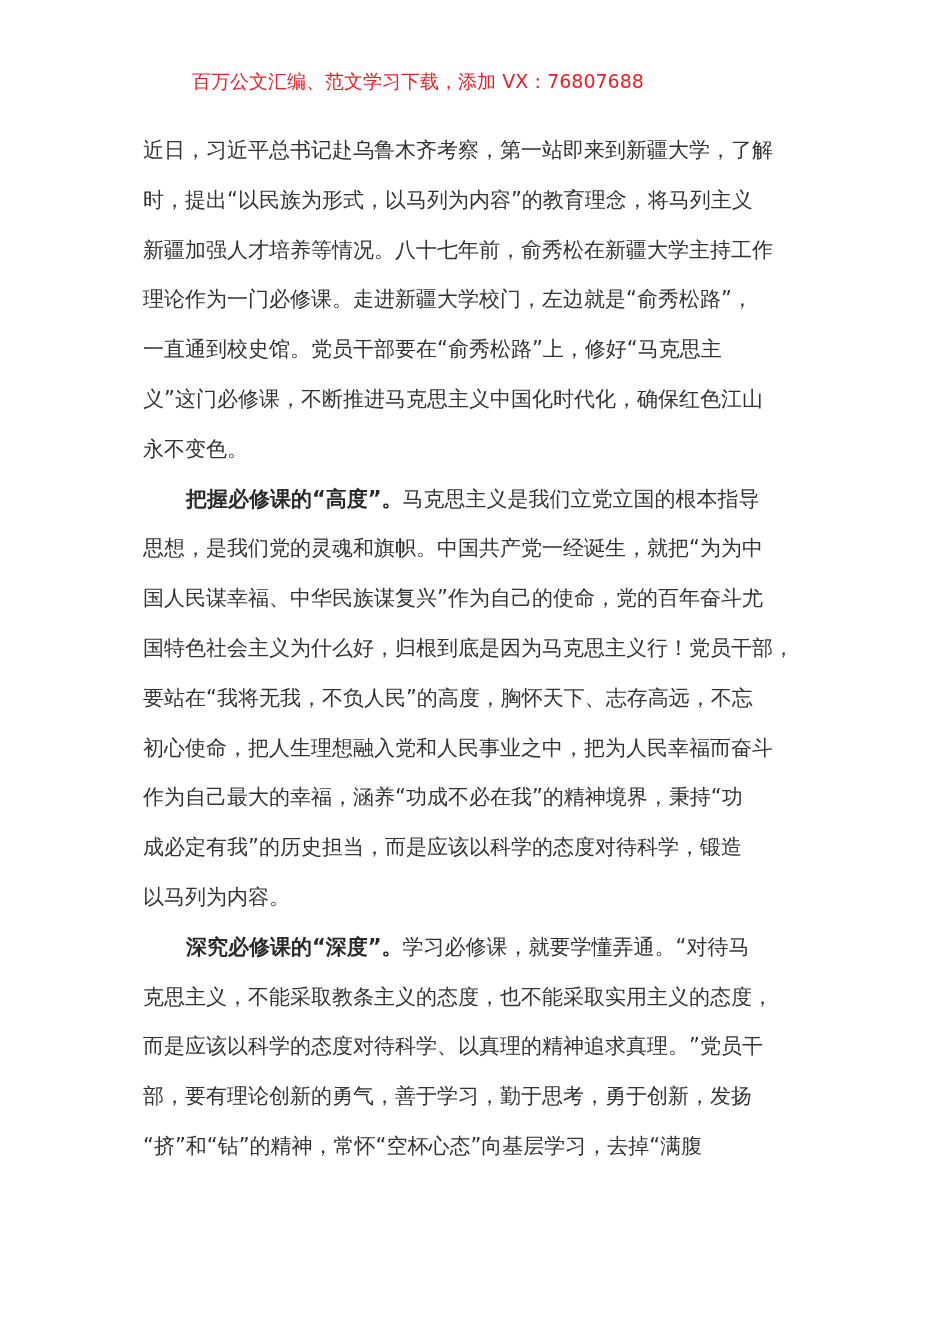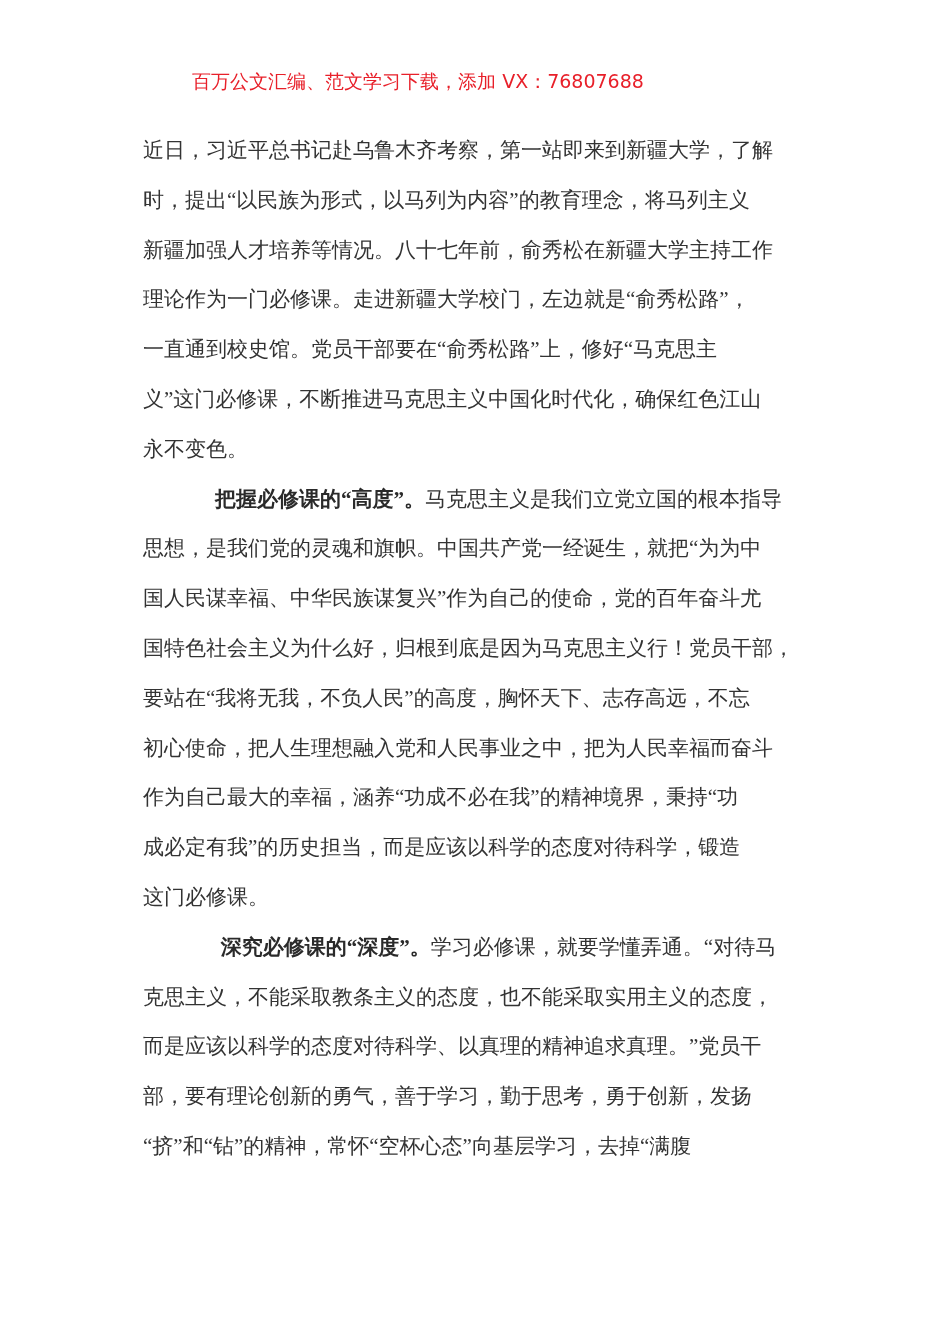--- a/index.html
+++ b/index.html
@@ -2,22 +2,22 @@
 <html><head>
 <meta charset="utf-8">
 <style>
   html, body { margin: 0; padding: 0; background: #ffffff; }
   body { width: 950px; height: 1344px; position: relative; overflow: hidden;
          font-family: "DejaVu Sans", "Liberation Sans", sans-serif; }
   .header { position: absolute; top: 66px; left: 0; width: 836px; text-align: center;
             color: #e8202a; font-size: 19px; line-height: 30px; letter-spacing: 0px; }
   .content { position: absolute; top: 126px; left: 143px; width: 668px; color: #333333;
              font-size: 21px; }
-  .line { height: 49.8px; line-height: 49.8px; white-space: nowrap; font-family: Liberation Serif, serif; }
-  .indent { padding-left: 43px; text-align: center; }
+  .line { height: 49.8px; line-height: 49.8px; white-space: nowrap; }
+  .indent { padding-left: 43px; }
   .bold { font-weight: bold; color: #2a2a2a; }
 </style>
 </head>
 <body>
 
 <div class="header">百万公文汇编、范文学习下载，添加 VX：76807688</div>
 
 <div class="content">
   <div>
     <div class="line">近日，习近平总书记赴乌鲁木齐考察，第一站即来到新疆大学，了解</div>
@@ -31,21 +31,21 @@
 
   <div>
     <div class="line indent"><span class="bold">把握必修课的“高度”。</span><span>马克思主义是我们立党立国的根本指导</span></div>
     <div class="line">思想，是我们党的灵魂和旗帜。中国共产党一经诞生，就把“为为中</div>
     <div class="line">国人民谋幸福、中华民族谋复兴”作为自己的使命，党的百年奋斗尤</div>
     <div class="line">国特色社会主义为什么好，归根到底是因为马克思主义行！党员干部，</div>
     <div class="line">要站在“我将无我，不负人民”的高度，胸怀天下、志存高远，不忘</div>
     <div class="line">初心使命，把人生理想融入党和人民事业之中，把为人民幸福而奋斗</div>
     <div class="line">作为自己最大的幸福，涵养“功成不必在我”的精神境界，秉持“功</div>
     <div class="line">成必定有我”的历史担当，而是应该以科学的态度对待科学，锻造</div>
-    <div class="line">这门必修课。</div>
+    <div class="line">以马列为内容。</div>
   </div>
 
   <div>
     <div class="line indent"><span class="bold">深究必修课的“深度”。</span><span>学习必修课，就要学懂弄通。“对待马</span></div>
     <div class="line">克思主义，不能采取教条主义的态度，也不能采取实用主义的态度，</div>
     <div class="line">而是应该以科学的态度对待科学、以真理的精神追求真理。”党员干</div>
     <div class="line">部，要有理论创新的勇气，善于学习，勤于思考，勇于创新，发扬</div>
     <div class="line">“挤”和“钻”的精神，常怀“空杯心态”向基层学习，去掉“满腹</div>
   </div>
 </div>

